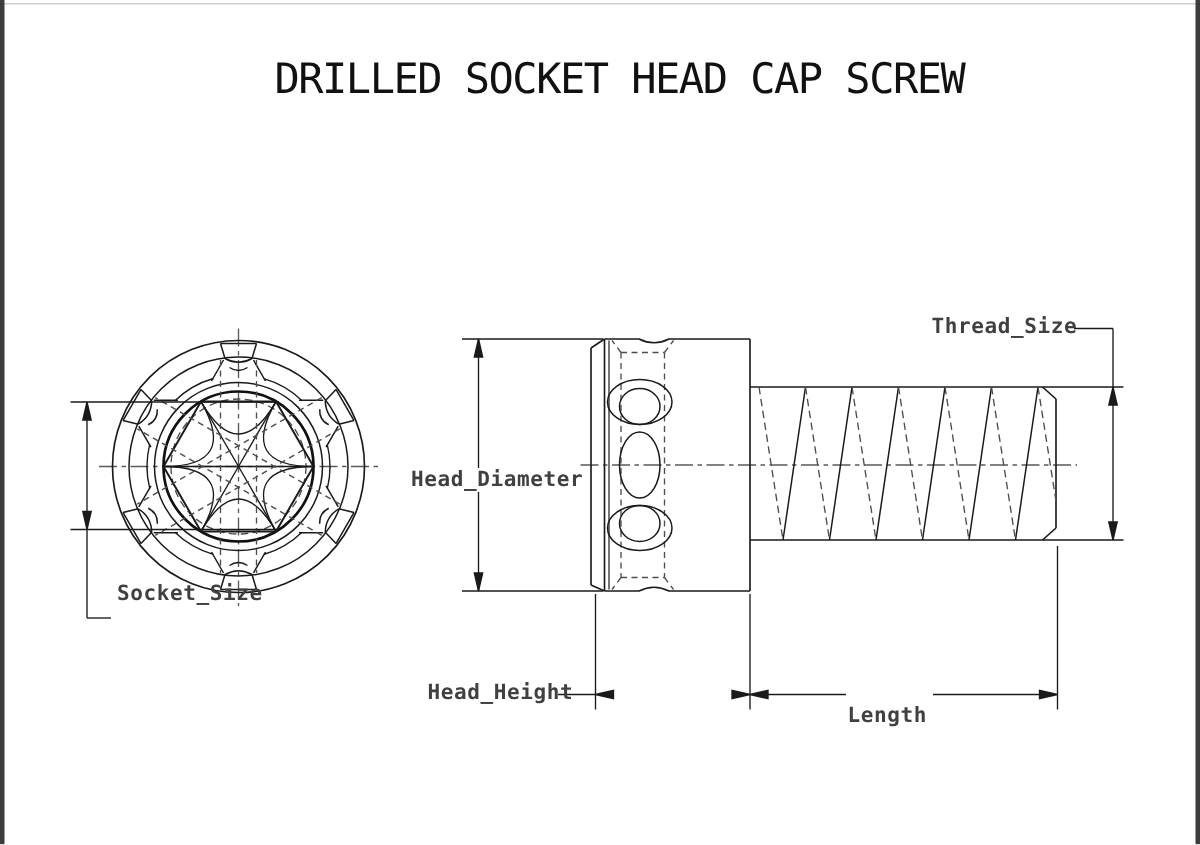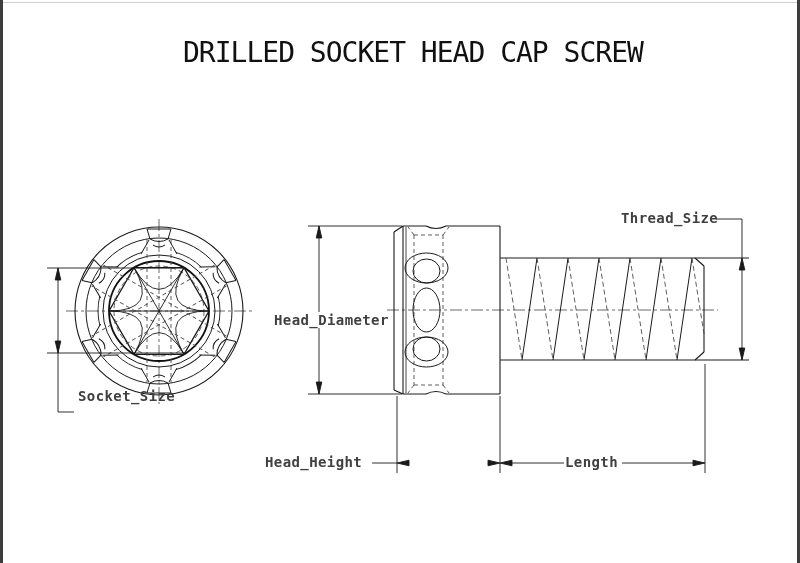--- a/index.html
+++ b/index.html
@@ -195,15 +195,15 @@
       <line x1="512" y1="463" x2="564" y2="463"></line>
       <line x1="622" y1="463" x2="693" y2="463"></line>
       <path d="M705,463 L693,460.2 L693,465.8 Z" fill="#1a1a1a"></path>
     </g>
   </svg>
 
   <span id="title">DRILLED SOCKET HEAD CAP SCREW</span>
   <span class="cad-label" style="left:78px;top:388px;">Socket_Size</span>
   <span class="cad-label masked" style="left:260px;top:312px;margin-left:12px;">Head_Diameter</span>
   <span class="cad-label" style="left:621px;top:210px;">Thread_Size</span>
-  <span class="cad-label" style="left:247px;top:454px;padding-left:18px;">Head_Height</span>
-  <span class="cad-label" style="left:565px;top:454px;text-align:right;">Length</span>
+  <span class="cad-label" style="left:267px;top:454px;padding-left:18px;">Head_Height</span>
+  <span class="cad-label" style="left:565px;top:469px;text-align:right;">Length</span>
 </div>
 
 </body></html>

